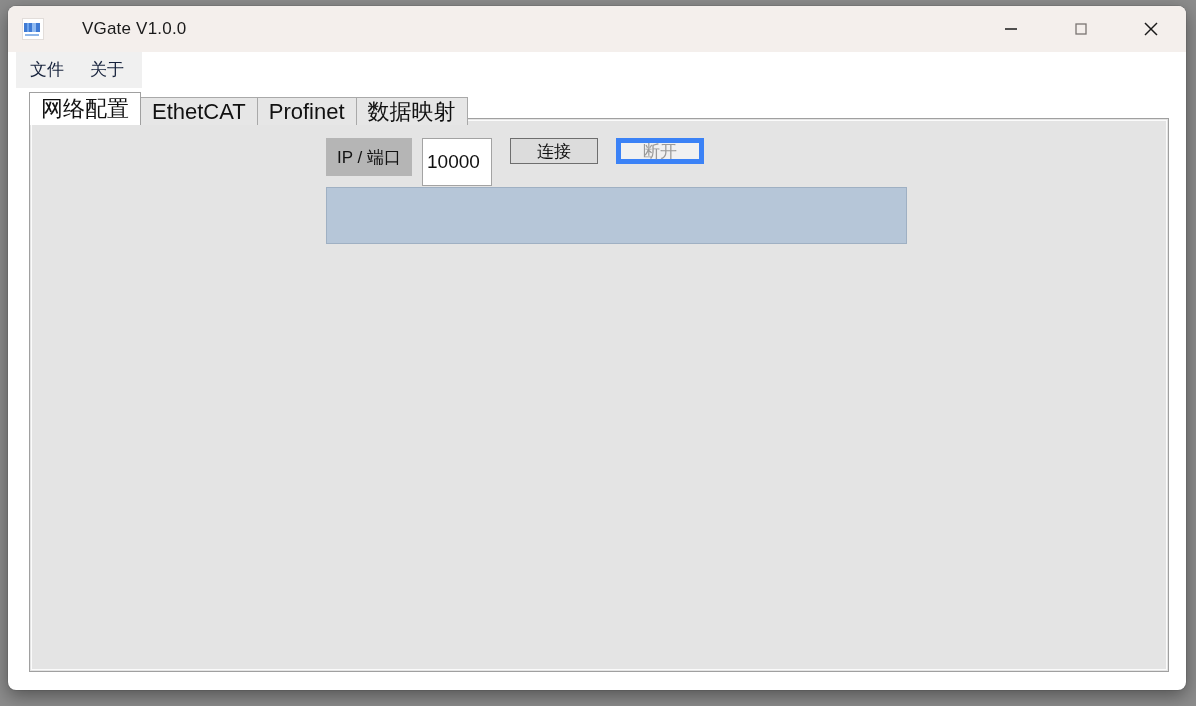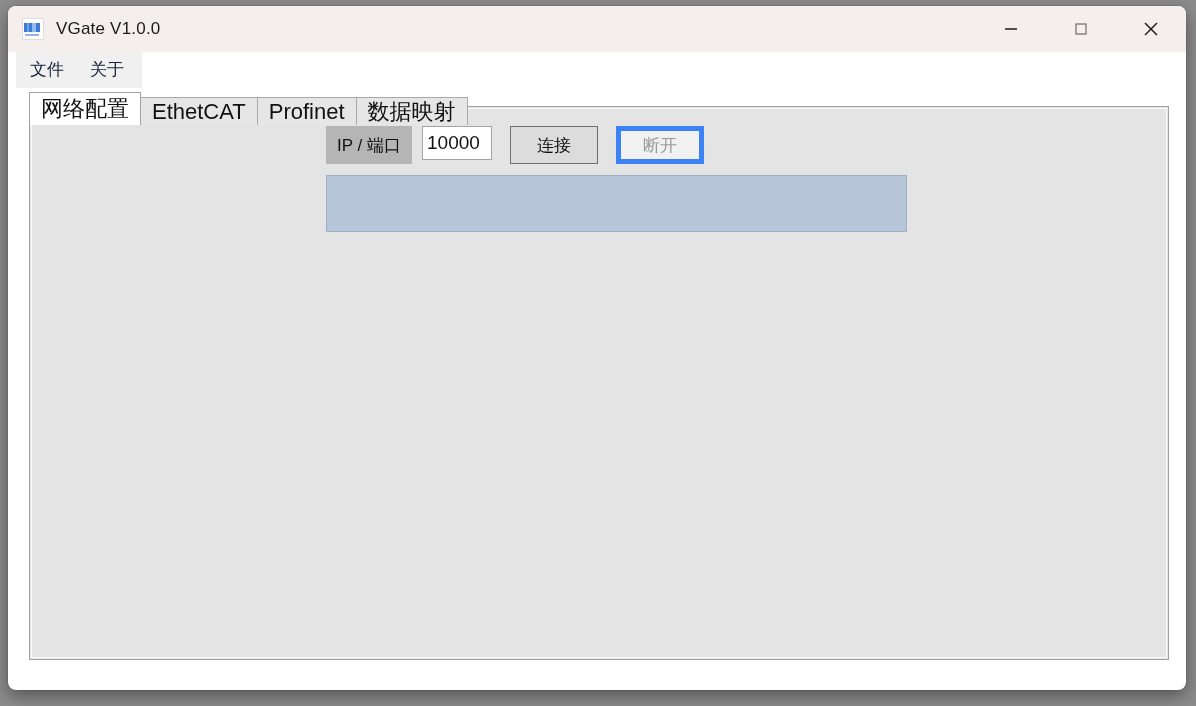--- a/index.html
+++ b/index.html
@@ -37,20 +37,21 @@
 
   
   #titlebar {
     position: absolute;
     left: 0; top: 0;
     width: 100%;
     height: 46px;
     background: #f4efec;
     display: flex;
     align-items: center;
+    gap: 26px;
   }
   #app-icon {
     width: 20px; height: 20px;
     margin-left: 14px;
     background: #ffffff;
     border: 1px solid #e2ddda;
     position: relative;
     flex: none;
   }
   #app-icon .glyph {
@@ -151,21 +152,21 @@
     background: #ffffff;
     height: 33px;
     z-index: 4;
     border-color: #a0a0a0;
   }
 
   
   #tabpage {
     position: absolute;
     left: 21px;
-    top: 100px;
+    top: 112px;
     width: 1140px;
     height: 554px;
     background: #e4e4e4;
     border: 1px solid #a0a0a0;
     box-sizing: border-box;
     z-index: 2;
   }
   #tabpage::after {
     
     content: "";
@@ -205,34 +206,34 @@
     border: 1px solid #5b9bd5;
     color: #111111;
     font-size: 18px;
     font-family: "Liberation Sans", sans-serif;
     text-align: center;
     outline: none;
     padding: 0;
   }
   #port-input {
     width: 70px;
-    height: 34px;
+    height: 48px;
     box-sizing: border-box;
     margin-left: 10px;
     background: #ffffff;
     border: 1px solid #a3a3a3;
     color: #111111;
     font-size: 19px;
     font-family: "Liberation Sans", sans-serif;
     text-align: left;
     padding: 0 4px;
     outline: none;
   }
   .btn {
-    height: 38px;
+    height: 26px;
     box-sizing: border-box;
     margin-left: 18px;
     font-size: 17px;
     font-family: "Liberation Sans", sans-serif;
     display: flex;
     align-items: center;
     justify-content: center;
     white-space: nowrap;
     cursor: default;
     padding: 0 18px;

